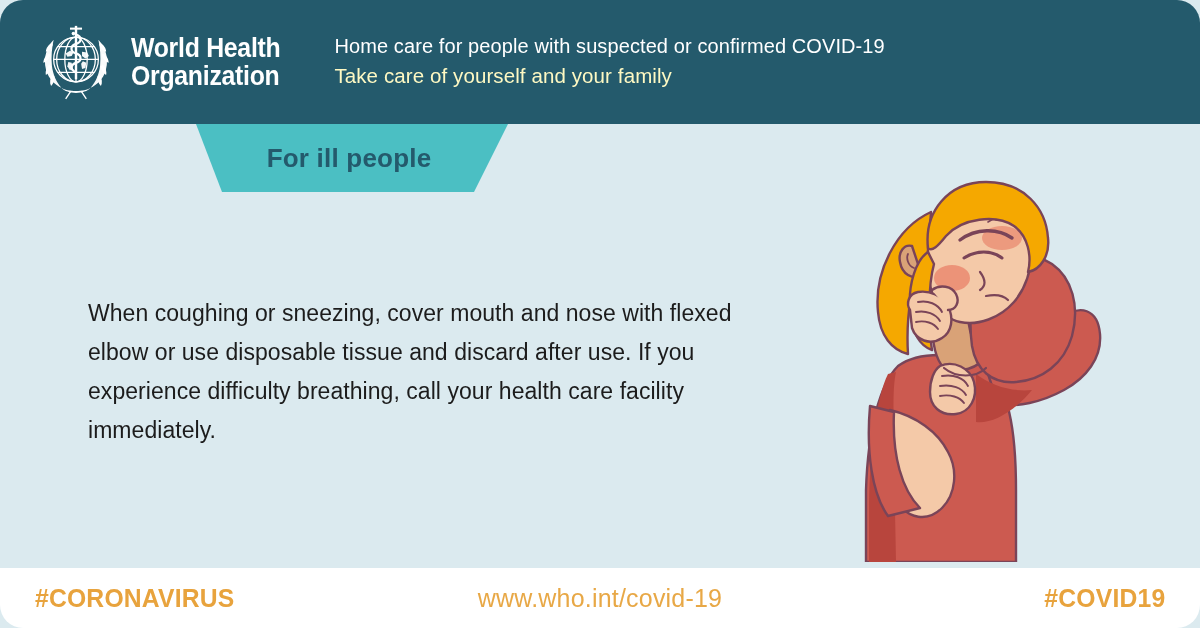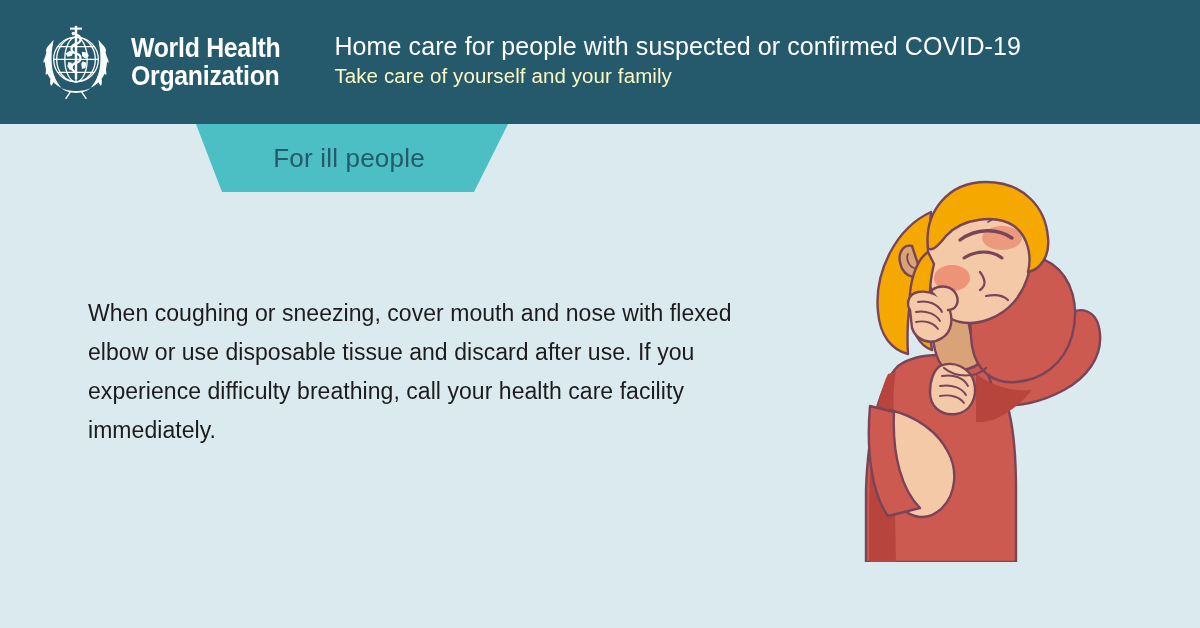--- a/index.html
+++ b/index.html
@@ -7,20 +7,21 @@
     width:1200px;height:628px;
     background:#dbeaef;
     font-family:"Liberation Sans", sans-serif;
     overflow:hidden;
   }
   #poster{
     position:relative;
     width:1200px;height:628px;
     background:#dbeaef;
     overflow:hidden;
+    border-radius:23px;
   }
 
   
   .header{
     position:absolute;left:0;top:0;width:1200px;height:124px;
     background:#245a6c;
     display:flex;align-items:center;
   }
   .logo-block{
     display:flex;align-items:center;
@@ -38,21 +39,21 @@
     transform:scaleX(0.92);
     transform-origin:left center;
     white-space:nowrap;
   }
   .header-text{
     margin-left:41px;
     padding-bottom:4px;
   }
   .header-title{
     color:#ffffff;
-    font-size:25px;
+    font-size:20px;
     line-height:32px;
     font-weight:400;
     letter-spacing:0.1px;
     white-space:nowrap;
   }
   .header-sub{
     color:#fef9c3;
     font-size:20.5px;
     line-height:28px;
     font-weight:400;
@@ -65,21 +66,21 @@
     position:absolute;left:196px;top:124px;
     width:312px;height:68px;
   }
   .banner svg{display:block;width:312px;height:68px;}
   .banner-label{
     position:absolute;left:0;top:0;width:312px;height:68px;
     display:flex;align-items:center;justify-content:center;
     padding-right:6px;
     box-sizing:border-box;
     color:#245a6c;
-    font-weight:normal;
+    font-weight:bold;
     font-size:26px;
     letter-spacing:0.2px;
   }
 
   
   .body-copy{
     position:absolute;left:88px;top:294px;
     width:700px;
     color:#1c1c1c;
     font-size:23px;
@@ -279,14 +280,19 @@
           <path d="M106 216 C118 214 128 218 132 226"></path>
           <path d="M104 226 C116 224 126 228 130 235"></path>
           <path d="M104 236 C114 234 124 237 128 243"></path>
         </g>
 
         <path d="M108 208 C120 218 140 218 150 208" fill="none" stroke-width="2.2"></path>
       </g>
     </svg>
   </div>
 
+  <div class="footer">
+    <div class="footer-left">#CORONAVIRUS</div>
+    <div class="footer-center">www.who.int/covid-19</div>
+    <div class="footer-right">#COVID19</div>
+  </div>
 
 </div>
 
 </body></html>

